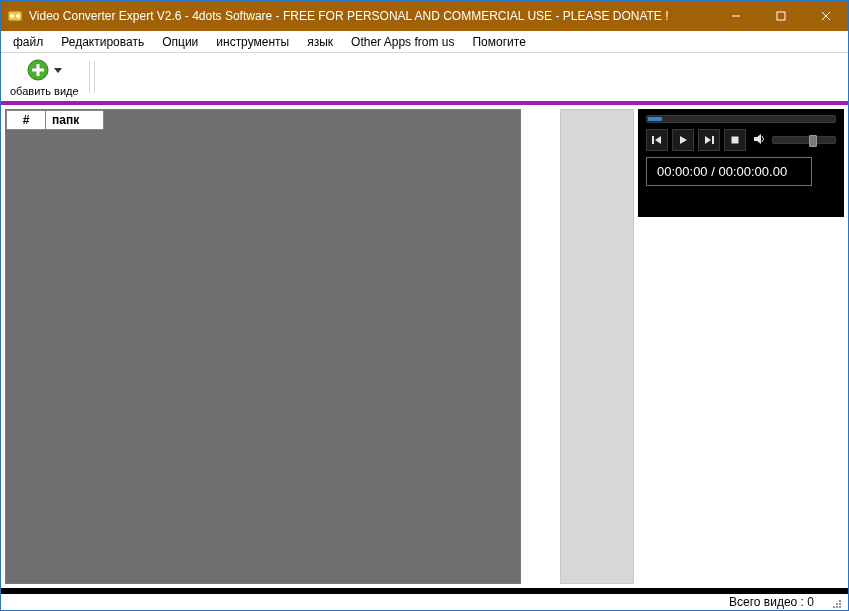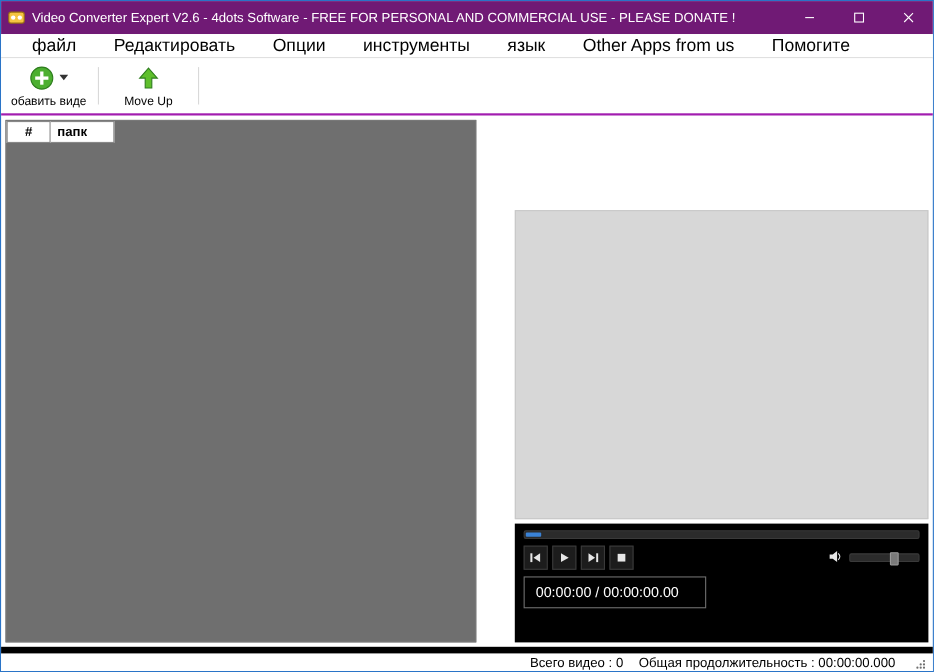--- a/index.html
+++ b/index.html
@@ -1,45 +1,45 @@
 <!DOCTYPE html>
 <html><head>
 <meta charset="utf-8">
 <style>
   * { box-sizing: border-box; margin: 0; padding: 0; }
   body { font-family: "Segoe UI", Tahoma, sans-serif; font-size: 12px; background: #fff; overflow: hidden; }
   .window { width: 849px; height: 611px; border: 1px solid #2a74c7; display: flex; flex-direction: column; background: #fff; }
 
   
-  .titlebar { height: 30px; background: #701a75; display: flex; align-items: center; color: #fff; padding-left: 6px; }
+  .titlebar { height: 30px; background: #a16207; display: flex; align-items: center; color: #fff; padding-left: 6px; }
   .titlebar .app-icon { width: 16px; height: 16px; margin-right: 6px; display: inline-flex; align-items: center; justify-content: center; }
   .titlebar .title { flex: 1; font-size: 12px; white-space: nowrap; overflow: hidden; }
   .winbtns { display: flex; height: 100%; }
   .winbtn { width: 45px; display: flex; align-items: center; justify-content: center; color: #fff; }
 
   
   .menubar { height: 22px; background: #fff; border-bottom: 1px solid #d9d9d9; display: flex; align-items: center; padding: 0 4px; gap: 2px; }
-  .menuitem { padding: 2px 8px; font-size: 16px; color: #000; margin-left: 16px; }
-
-  
-  .toolbar { height: 52px; background: #fff; border-bottom: 2px solid #a21caf; display: flex; align-items: stretch; padding: 2px 0; }
+  .menuitem { padding: 2px 8px; font-size: 12px; color: #000; }
+
+  
+  .toolbar { height: 52px; background: #fff; border-bottom: 4px solid #a21caf; display: flex; align-items: stretch; padding: 2px 0; }
   .tbitem { width: 86px; display: flex; flex-direction: column; align-items: center; justify-content: center; gap: 3px; position: relative; font-size: 11px; color: #000; }
   .tbitem .label { white-space: nowrap; overflow: hidden; max-width: 68px; text-align: center; }
   .tbitem.disabled { color: #9a9a9a; }
   .tbitem .iconwrap { display:flex; align-items:center; height: 24px; }
   .tbitem .drop { width: 8px; height: 8px; margin-left: 2px; }
   .tbitem .iconrow { display:flex; align-items:center; gap:2px; }
   .sep { width: 1px; background: #d9d9d9; margin: 6px 2px; }
   .sepwide { width: 1px; background: #d9d9d9; margin: 6px 2px; }
   .tbitem.wide { width: 126px; }
 
   
   .content { flex: 1; display: flex; min-height: 0; }
   .left { flex: 1.02; min-width: 0; background: #6f6f6f; border: 1px solid #787878; margin: 4px 4px 4px 4px; position: relative; }
-  .rightcol { width: 380px; display: flex; flex-direction: column; gap: 4px; padding: 4px 4px 4px 0; margin-left: 31px; }
+  .rightcol { width: 292px; display: flex; flex-direction: row; gap: 4px; padding: 4px 4px 4px 0; margin-left: 31px; }
   .preview-top { height: 78px; background: #fff; }
   .preview-mid { flex: 1; background: #d7d7d7; border: 1px solid #c8c8c8; }
   .player { height: 108px; background: #000; display: flex; flex-direction: column; padding: 6px 8px 8px 8px; gap: 6px; }
 
   
   .tblhdr { display: flex; background: #fff; color: #000; font-weight: bold; font-size: 12px; height: 20px; align-items: stretch; position: absolute; top: 0; left: 0; }
   .tblcell { border: 1px solid #888; border-left: none; padding: 1px 6px; display:flex; align-items:center; }
   .tblcell:first-child { border-left: 1px solid #888; width: 40px; justify-content:center; }
   .tblcell:nth-child(2) { width: 58px; }
 
@@ -118,28 +118,20 @@
             </svg>
         </span>
       </div>
       <span class="label">обавить виде</span>
     </div>
 
 
 
     <div class="sep"></div>
 
-    <div class="tbitem">
-      <span class="iconwrap">
-        <svg width="24" height="24" viewBox="0 0 24 24">
-          <polygon points="12,3 20,12 15,12 15,21 9,21 9,12 4,12" fill="#5fbf2c" stroke="#2e7d1e"></polygon>
-        </svg>
-      </span>
-      <span class="label">Move Up</span>
-    </div>
 
 
     <div class="sepwide"></div>
 
   </div>
 
   <div class="content">
     <div class="left">
       <div class="tblhdr">
         <div class="tblcell">#</div>
@@ -193,24 +185,20 @@
         <div class="timebox">00:00:00 / 00:00:00.00</div>
       </div>
     </div>
   </div>
 
   <div class="statusbar">
     <span>
       <span>Всего видео :</span>
       <span>0</span>
     </span>
-    <span>
-      <span>Общая продолжительность :</span>
-      <span>00:00:00.000</span>
-    </span>
     <span class="grip">
       <svg width="12" height="12" viewBox="0 0 12 12">
         <circle cx="10" cy="10" r="1" fill="#6f6f6f"></circle>
         <circle cx="7" cy="10" r="1" fill="#6f6f6f"></circle>
         <circle cx="10" cy="7" r="1" fill="#6f6f6f"></circle>
         <circle cx="4" cy="10" r="1" fill="#6f6f6f"></circle>
         <circle cx="7" cy="7" r="1" fill="#6f6f6f"></circle>
         <circle cx="10" cy="4" r="1" fill="#6f6f6f"></circle>
       </svg>
     </span>

